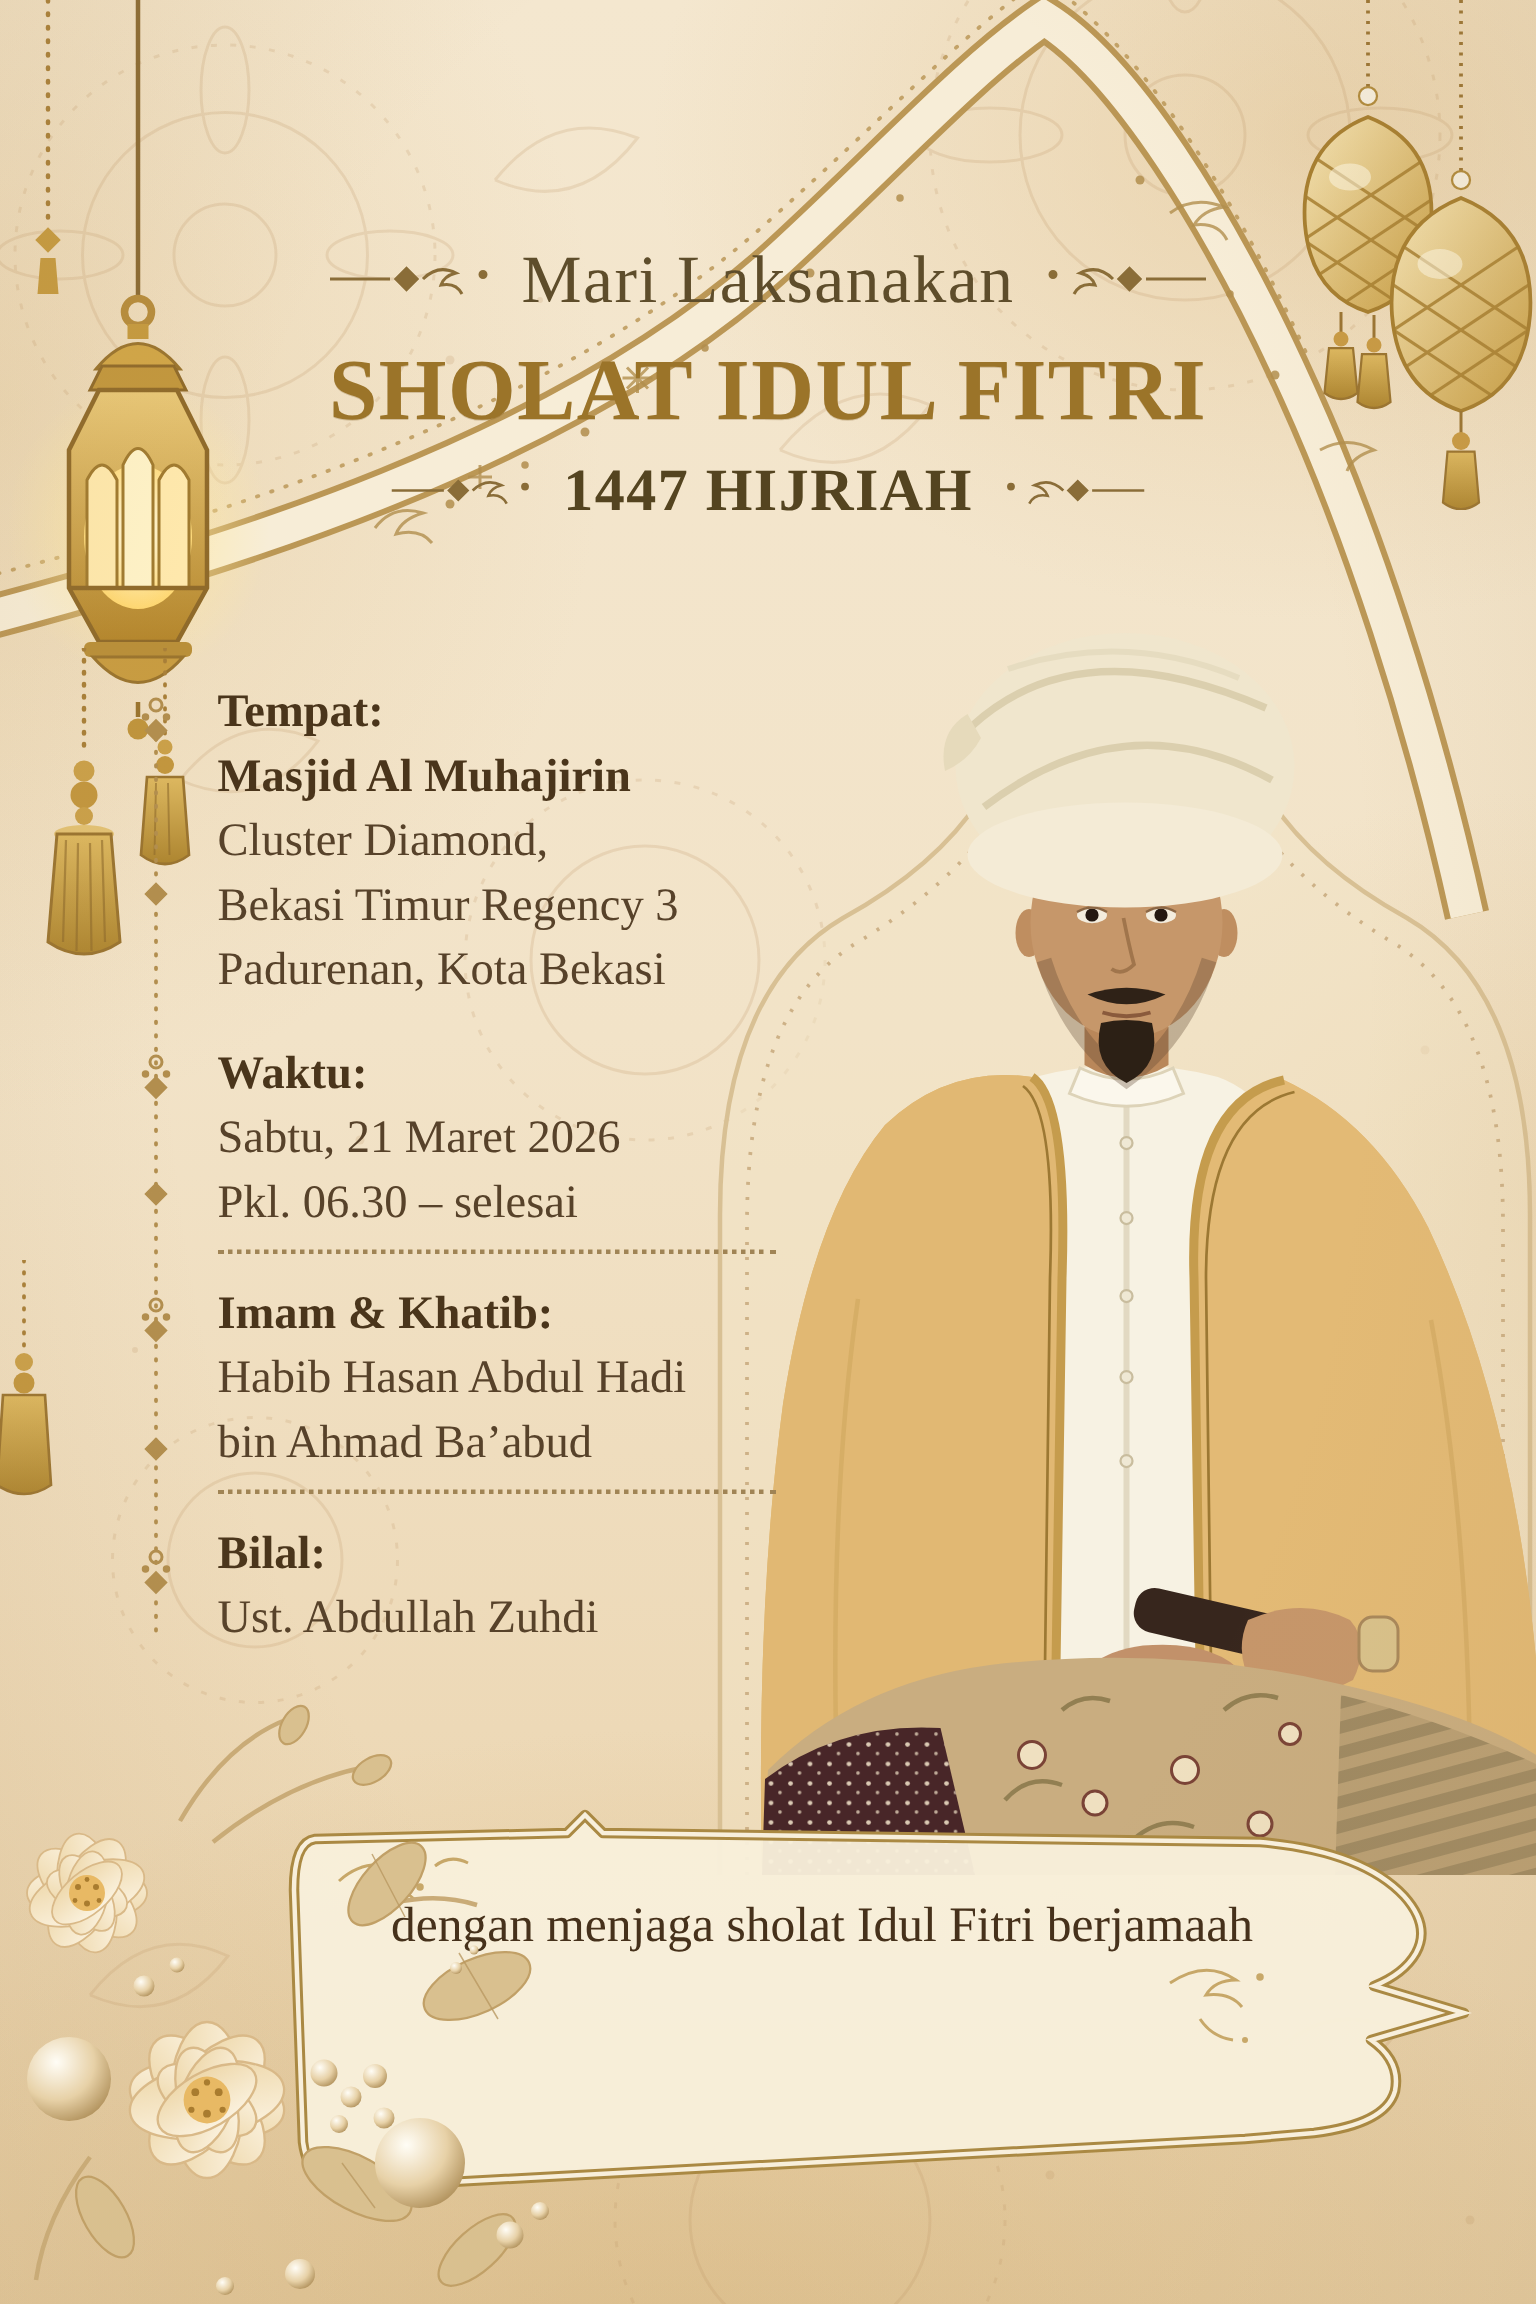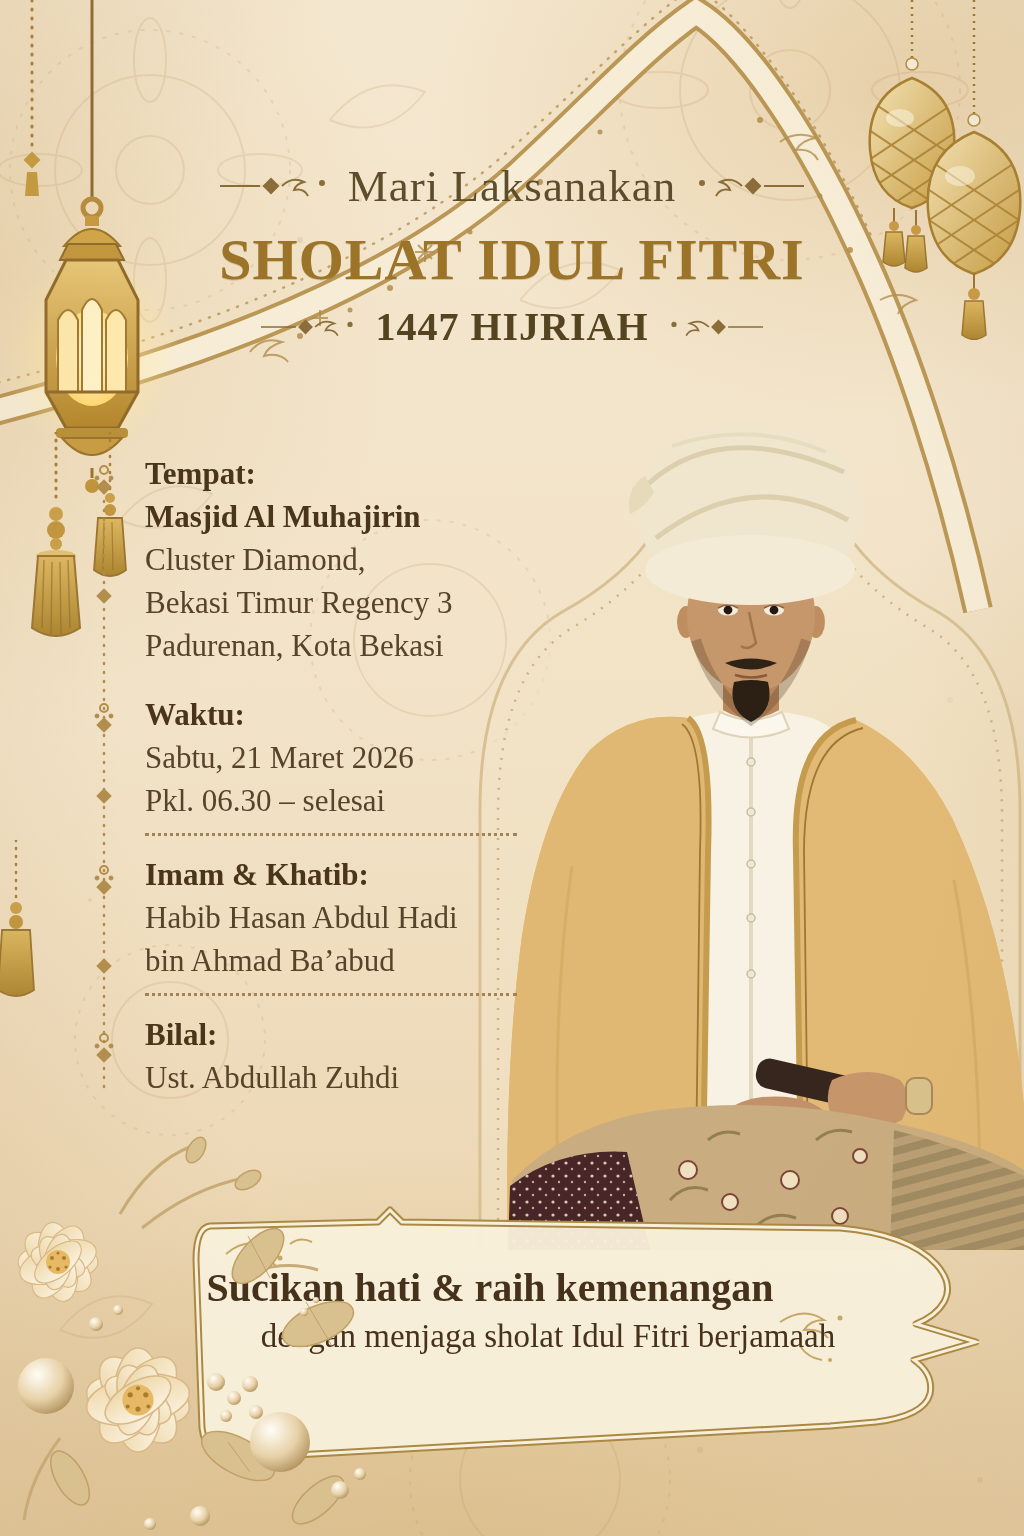--- a/index.html
+++ b/index.html
@@ -454,21 +454,20 @@
       <path d="M 660,146 q 8,12 22,14"></path>
     </g>
     <g fill="#c2a05c" opacity=".9">
       <circle cx="140" cy="58" r="2.5"></circle>
         <circle cx="700" cy="118" r="2.5"></circle>
         <circle cx="690" cy="160" r="2"></circle>
     </g>
   </svg>
 
   <div class="footer-text">
-    <div class="f1">Sucikan hati &amp; raih kemenangan</div>
     <div class="f2">dengan menjaga sholat Idul Fitri berjamaah</div>
   </div>
 
   <svg class="abs" width="400" height="408" viewBox="0 0 400 408" style="left:0;top:1128px">
     <g stroke="#c9ab77" stroke-width="3" fill="none">
       <path d="M 120,86 Q 150,34 192,18"></path>
         <path d="M 142,100 Q 192,60 244,50"></path>
       <path d="M 236,150 Q 280,130 318,142"></path>
         <path d="M 60,310 Q 30,350 24,392"></path>
     </g>

